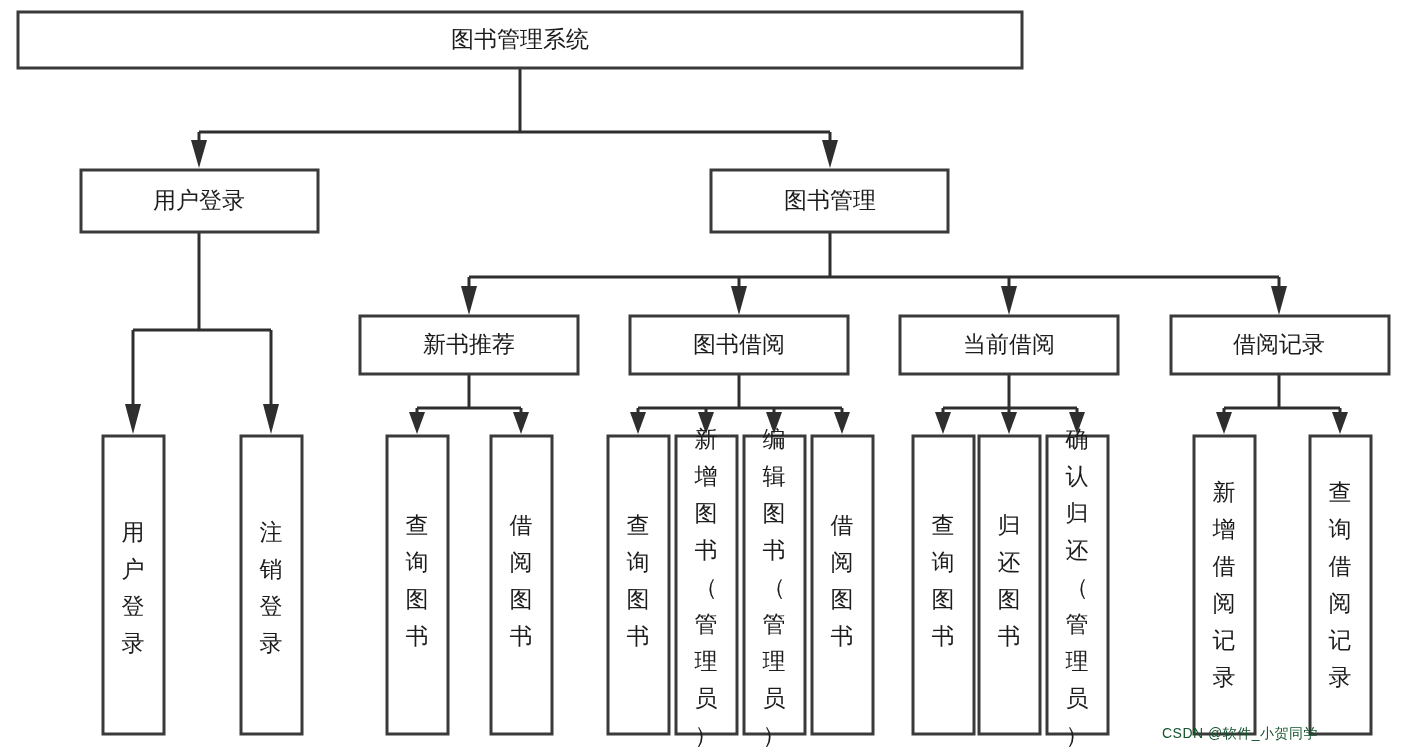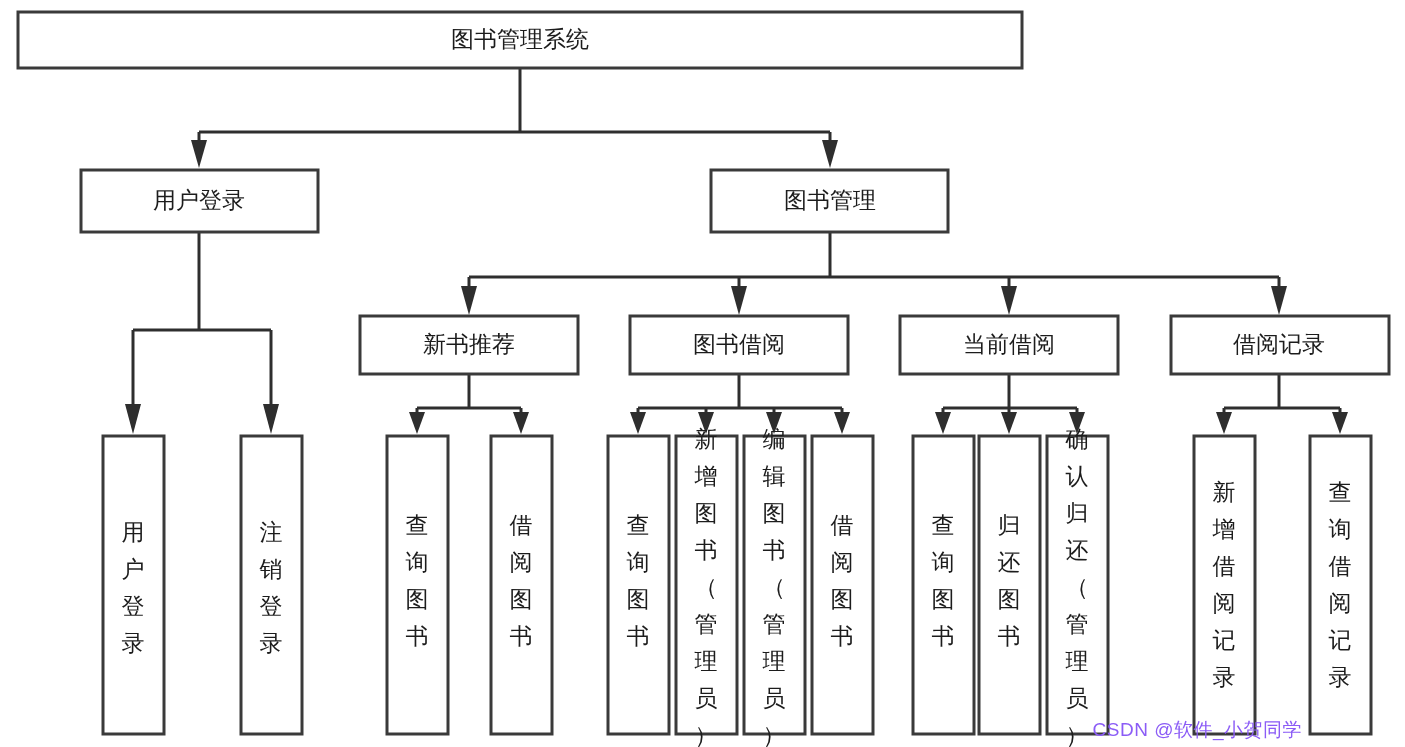--- a/index.html
+++ b/index.html
@@ -52,25 +52,25 @@
   }
   .node-label-v {
     font-family: "Liberation Sans", "DejaVu Sans", sans-serif;
     font-size: 23px;
     fill: #1c1c1c;
     text-anchor: middle;
     white-space: pre;
   }
   .watermark-text {
     position: absolute;
-    right: 24px;
+    right: 8px;
     bottom: 4px;
     font-family: "Liberation Sans", "DejaVu Sans", sans-serif;
-    font-size: 19px;
-    color: #8b5cf6;
+    font-size: 14px;
+    color: #14532d;
     letter-spacing: 0.5px;
     user-select: none;
     pointer-events: none;
     white-space: nowrap;
   }
 </style>
 </head>
 <body>
 
 <div id="diagram-root">

